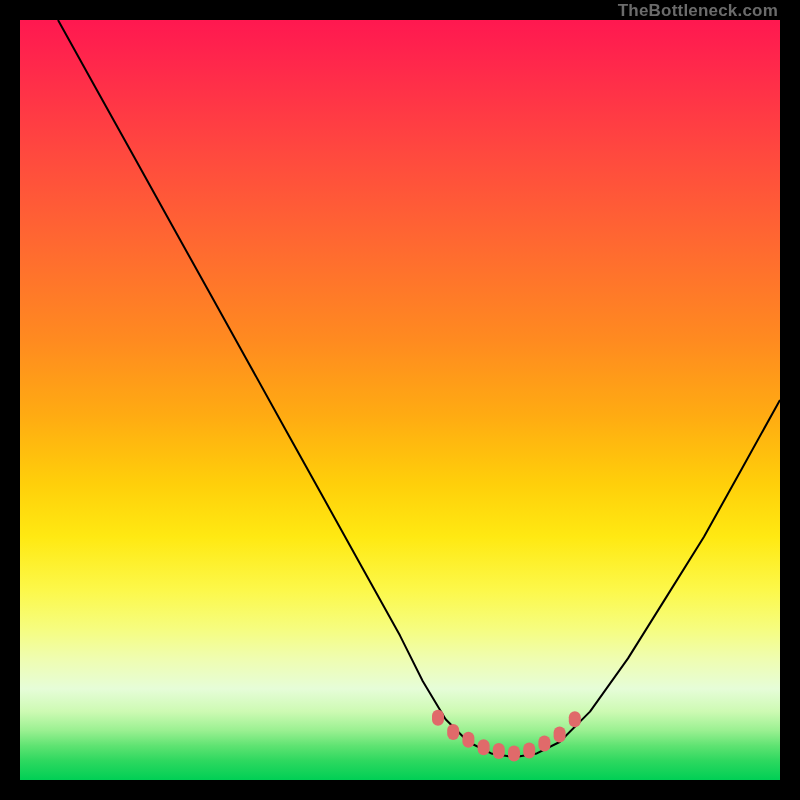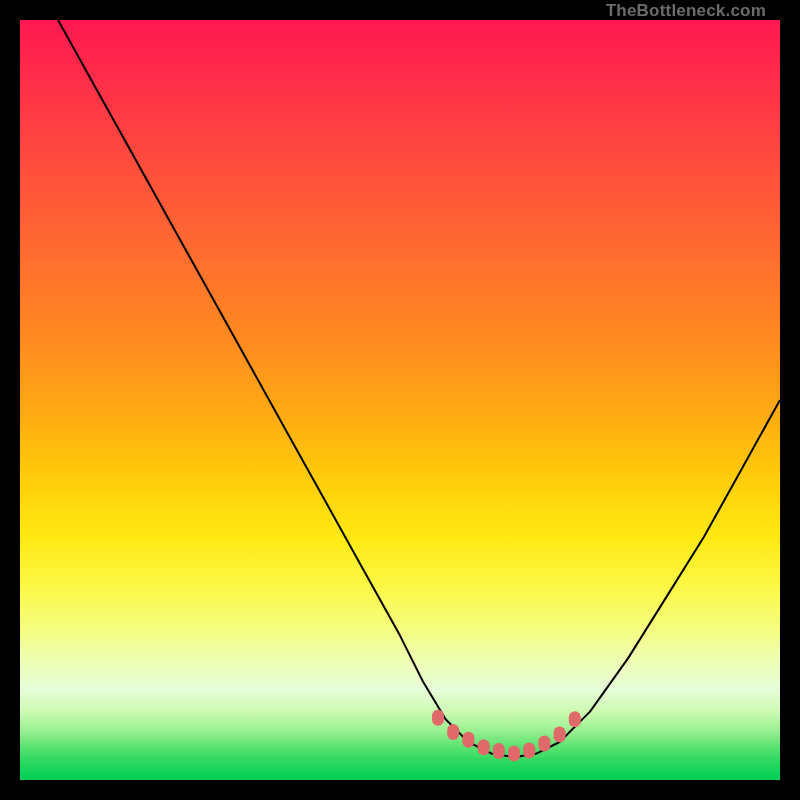--- a/index.html
+++ b/index.html
@@ -47,21 +47,21 @@
   }
   .plot-area svg {
     position: absolute;
     inset: 0;
     width: 100%;
     height: 100%;
   }
   .watermark {
     position: absolute;
     top: 0;
-    right: 34px;
+    right: 22px;
     height: 22px;
     line-height: 22px;
     color: #6b6b6b;
     font-size: 17px;
     font-weight: 600;
     letter-spacing: 0.2px;
     user-select: none;
   }
 </style>
 </head>

